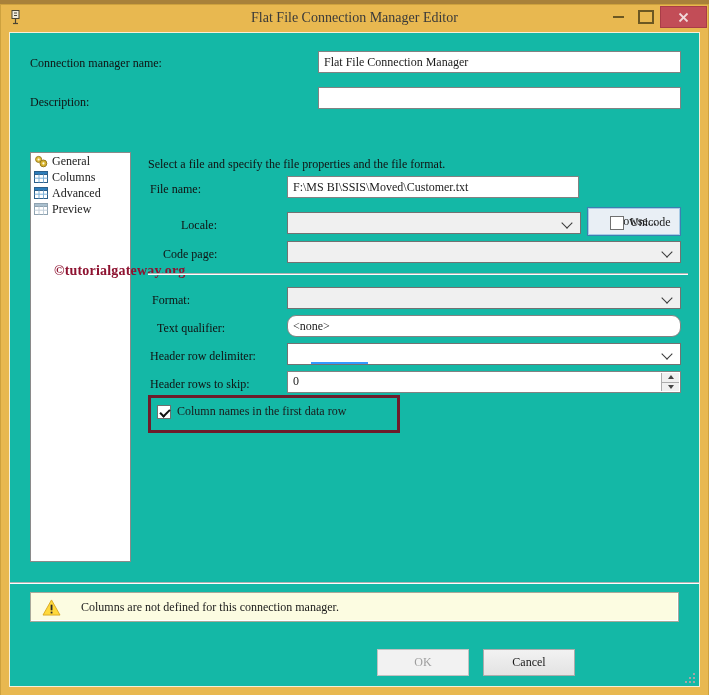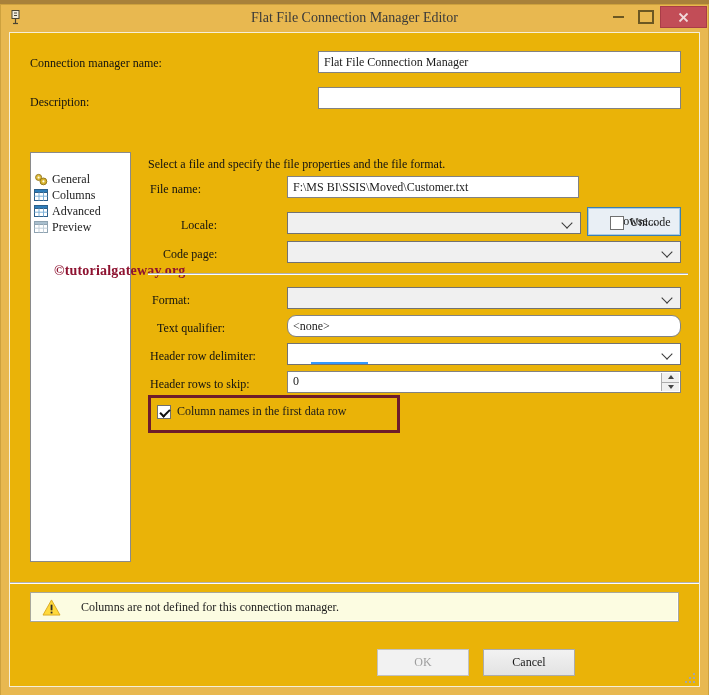--- a/index.html
+++ b/index.html
@@ -25,21 +25,21 @@
   .btn-min,.btn-max{width:28px;height:22px;display:flex;align-items:center;justify-content:center;}
   .btn-min i{display:block;width:11px;height:2px;background:#6b5722;}
   .btn-max i{display:block;width:12px;height:10px;border:2px solid #6b5722;background:transparent;}
   .btn-close{
     width:47px;height:22px;background:#c24d57;display:flex;align-items:center;justify-content:center;
     box-shadow:inset 0 0 0 1px #a93d47;
   }
   
   .content{
     position:absolute;left:9px;top:28px;width:691px;height:655px;
-    background:#eab308;box-shadow:inset 0 0 0 1px #f6efd8;
+    background:#14b8a6;box-shadow:inset 0 0 0 1px #f6efd8;
     font-size:12px;color:#1a1a1a;
   }
   .lbl{position:absolute;white-space:nowrap;color:#111;}
   .tbx{
     position:absolute;height:22px;box-sizing:border-box;
     background:#fff;border:1px solid #828282;
     font-family:inherit;font-size:12px;color:#1a1a1a;padding:2px 5px;outline:none;
   }
   .combo{
     position:absolute;height:22px;box-sizing:border-box;
@@ -57,21 +57,21 @@
     background:linear-gradient(#f2f2f2,#e3e3e3);
     border:1px solid #acacac;color:#1a1a1a;
     font-family:inherit;font-size:12px;text-align:center;
   }
   .btn.focus{border:1px solid #3c7fb1;box-shadow:0 0 0 1px #a8cbe5 inset;background:#e9eff5;}
   .btn.disabled{background:#f2f2f2;border-color:#c2c2c2;color:#9e9e9e;}
   .dlg-btn{width:92px;height:27px;}
   
   .listbox{
     position:absolute;left:21px;top:120px;width:101px;height:410px;
-    background:#fff;border:1px solid #8a8a8a;box-sizing:border-box;padding-top:18px;
+    background:#fff;border:1px solid #8a8a8a;box-sizing:border-box;padding-top:0;
   }
   .nav-item{display:flex;align-items:center;height:16px;padding-left:3px;gap:4px;}
   .nav-item svg{flex:0 0 auto;}
   
   .cb{position:absolute;display:flex;align-items:center;gap:6px;}
   .cb .box{
     width:14px;height:14px;box-sizing:border-box;background:#fff;border:1px solid #707070;
     position:relative;flex:0 0 auto;
   }
   .cb .box.checked::after{

